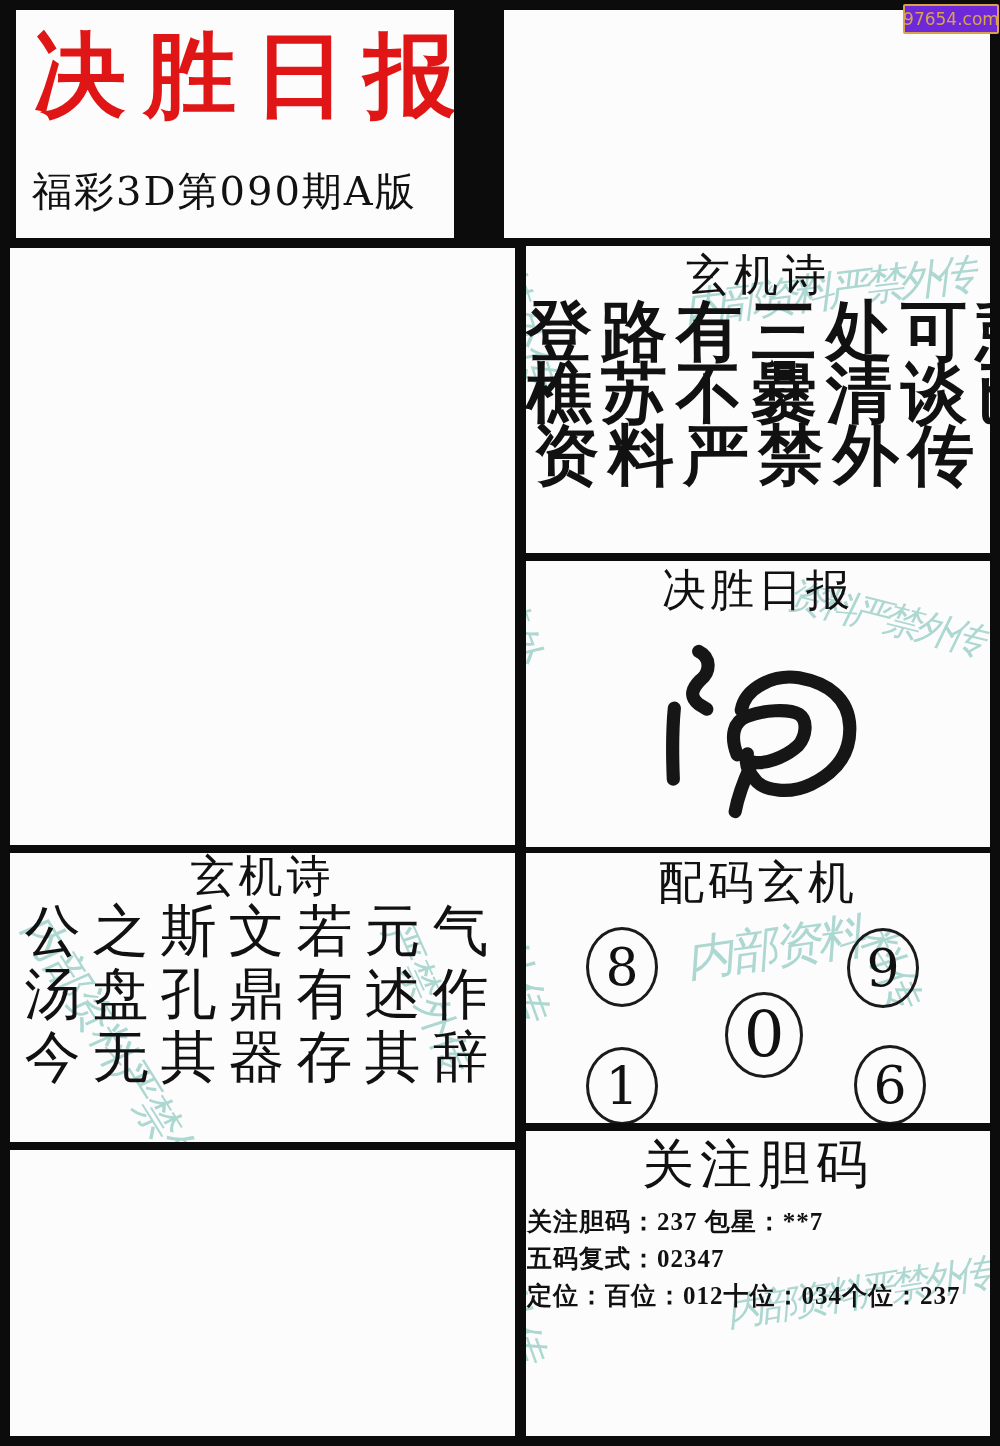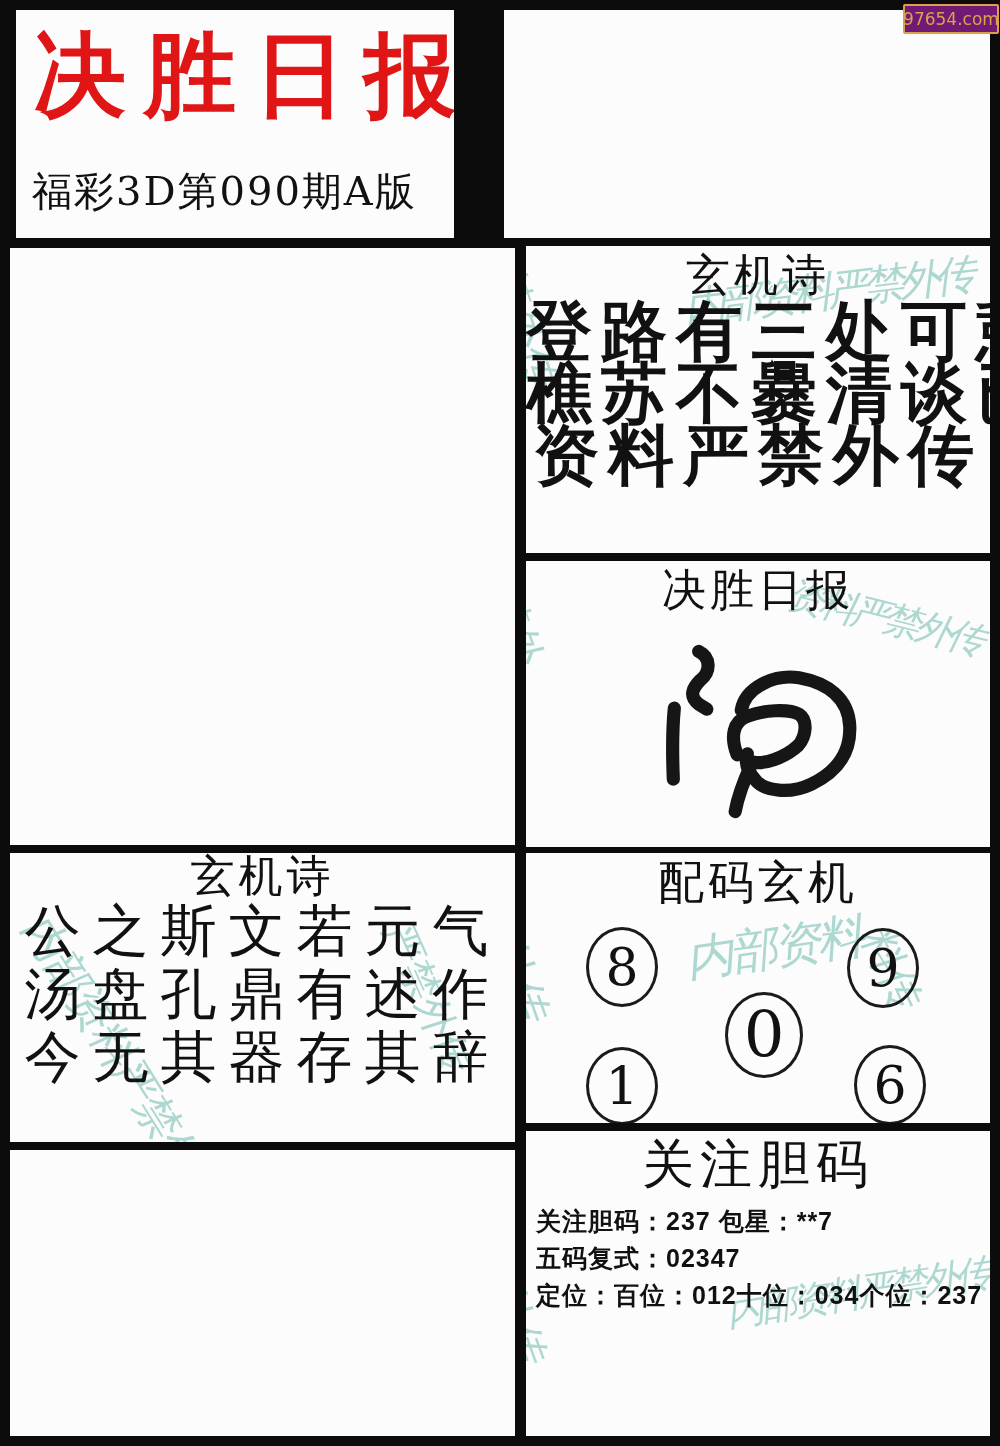--- a/index.html
+++ b/index.html
@@ -42,21 +42,21 @@
     line-height:46px;
     margin:40px 0 0 16px;
     letter-spacing:2px;
     white-space:nowrap;
   }
 
   
   #badge {
     position:absolute; left:903px; top:4px; width:92px; height:26px;
     border:2px solid #dba14a;
-    background:#701a75;
+    background:#6d28d9;
     color:#d9a34c;
     font-family:"DejaVu Sans", sans-serif;
     font-size:17px;
     display:flex; align-items:center; justify-content:center;
     z-index:10;
     border-radius:2px;
   }
 
   
   .panel-title {
@@ -93,22 +93,22 @@
   #c8 { left:60px;  top:74px;  width:66px; height:74px; }
   #c9 { left:321px; top:75px;  width:66px; height:74px; }
   #c0 { left:199px; top:139px; width:72px; height:80px; font-size:64px; }
   #c1 { left:60px;  top:194px; width:66px; height:72px; }
   #c6 { left:328px; top:192px; width:66px; height:74px; }
 
   
   #p-expert .panel-title { font-size:52px; line-height:58px; letter-spacing:6px; }
   .exp-lines {
     position:relative; z-index:2;
-    margin:10px 0 0 10px;
-    font-family:Liberation Sans, sans-serif;
+    margin:10px 0 0 1px;
+    font-family:Liberation Serif, serif;
     font-weight:bold;
     font-size:25px;
   }
   .exp-line { line-height:37px; white-space:nowrap; letter-spacing:1px; }
 
   
   .wm {
     position:absolute; z-index:1;
     color:#7ec1b7;
     opacity:0.62;

